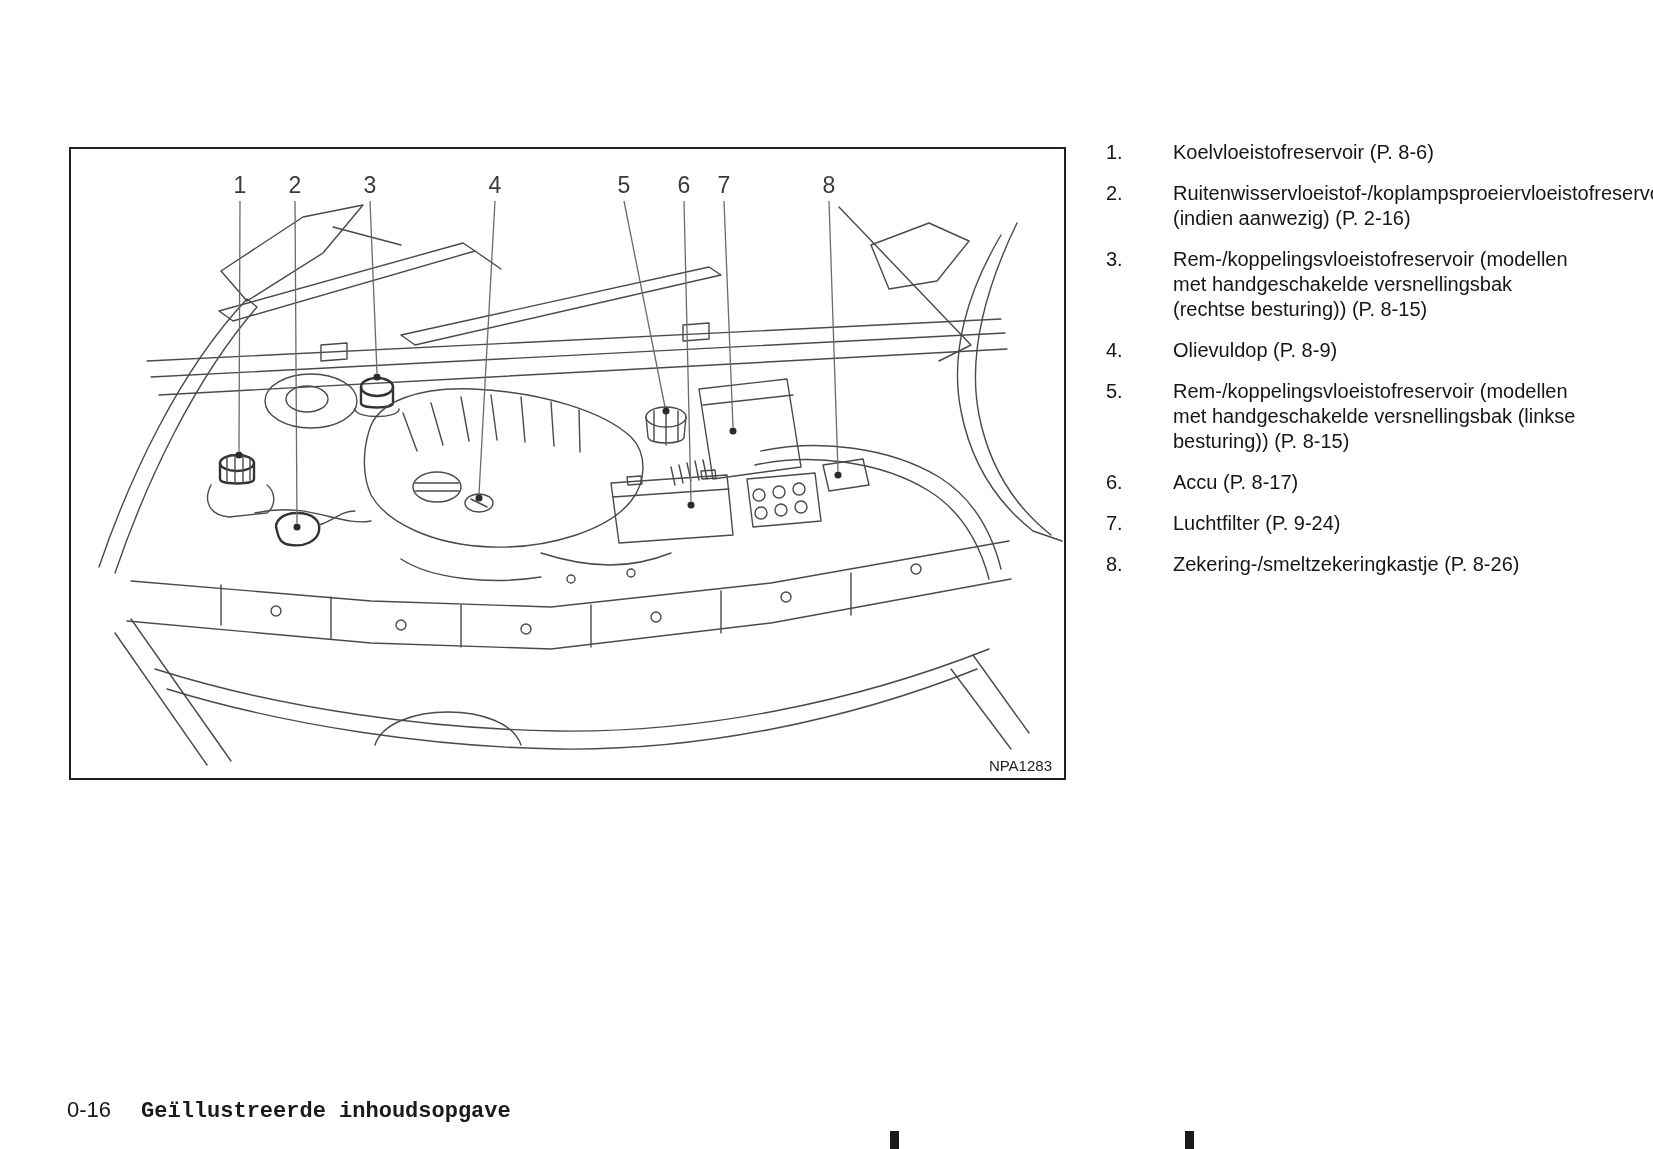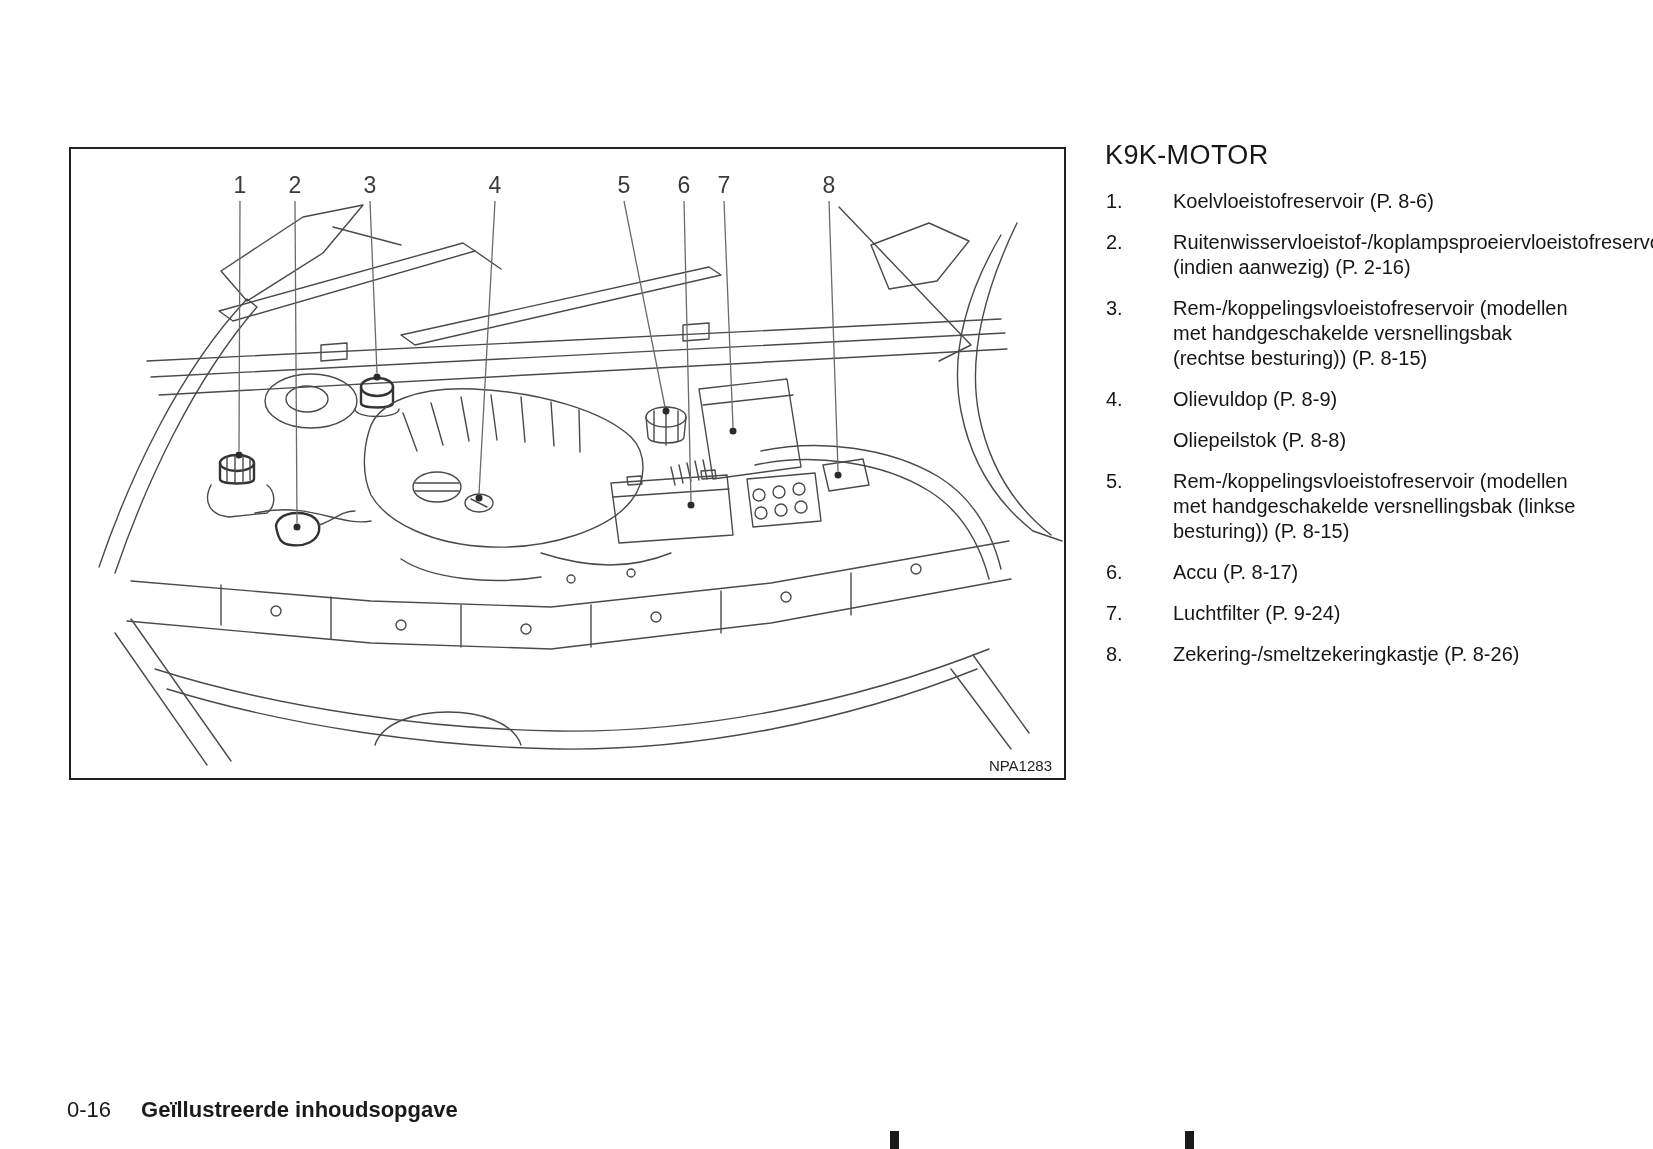--- a/index.html
+++ b/index.html
@@ -21,21 +21,21 @@
   .figure-id{font-family:"Liberation Sans",sans-serif;font-size:15px;fill:#222;}
   
   .legend{position:absolute;left:1100px;top:140px;width:478px;}
   .legend-title{font-size:27px;font-weight:400;letter-spacing:.4px;margin:0 0 18px 5px;color:#161616;}
   .legend-list{display:flex;flex-direction:column;gap:16px;}
   .legend-item{display:flex;font-size:20px;line-height:25px;color:#161616;}
   .legend-num{flex:none;width:37px;padding-left:6px;box-sizing:border-box;}
   .legend-text{flex:1;margin-left:36px;}
   
   .footer{position:absolute;left:67px;top:1097px;font-size:22px;display:flex;gap:30px;align-items:baseline;}
-  .footer-title{font-weight:700;}
+  .footer-title{font-weight:700;font-family:Liberation Mono, monospace;}
   
   .print-marker{position:absolute;top:1131px;width:9px;height:18px;background:#1a1a1a;}
   .print-marker.m1{left:890px;}
   .print-marker.m2{left:1185px;}
 </style>
 </head>
 <body>
 
 <div class="figure-frame">
   <svg viewBox="0 0 993 629">
@@ -206,41 +206,36 @@
       <line class="leader" x1="758" y1="52" x2="767" y2="322"></line>
       <circle class="dot" cx="767" cy="326" r="3.5"></circle>
       <text class="callout-num" x="758" y="44" text-anchor="middle">8</text>
     </g>
 
     <text class="figure-id" x="981" y="622" text-anchor="end">NPA1283</text>
   </svg>
 </div>
 
 <div class="legend">
-  <h1 class="legend-title">K9K-MOTOR</h1>
   <div class="legend-list">
     <div class="legend-item">
       <span class="legend-num">1.</span>
       <span class="legend-text">Koelvloeistofreservoir (P. 8-6)</span>
     </div>
     <div class="legend-item">
       <span class="legend-num">2.</span>
       <span class="legend-text">Ruitenwisservloeistof-/koplampsproeiervloeistofreservoir (indien aanwezig) (P. 2-16)</span>
     </div>
     <div class="legend-item">
       <span class="legend-num">3.</span>
       <span class="legend-text">Rem-/koppelingsvloeistofreservoir (modellen met handgeschakelde versnellingsbak (rechtse besturing)) (P. 8-15)</span>
     </div>
     <div class="legend-item">
       <span class="legend-num">4.</span>
       <span class="legend-text">Olievuldop (P. 8-9)</span>
-    </div>
-    <div class="legend-item">
-      <span class="legend-num"></span>
-      <span class="legend-text">Oliepeilstok (P. 8-8)</span>
     </div>
     <div class="legend-item">
       <span class="legend-num">5.</span>
       <span class="legend-text">Rem-/koppelingsvloeistofreservoir (modellen met handgeschakelde versnellingsbak (linkse besturing)) (P. 8-15)</span>
     </div>
     <div class="legend-item">
       <span class="legend-num">6.</span>
       <span class="legend-text">Accu (P. 8-17)</span>
     </div>
     <div class="legend-item">

